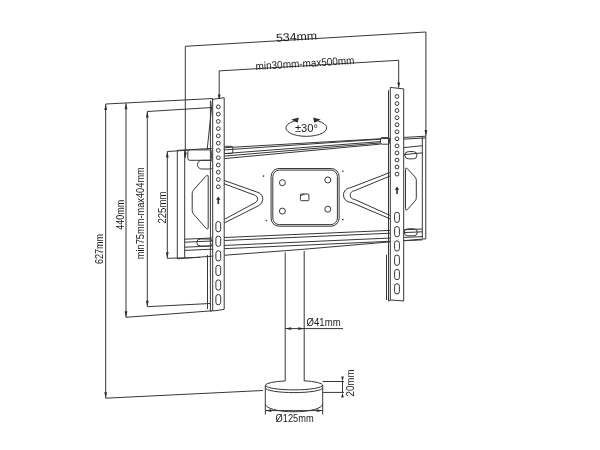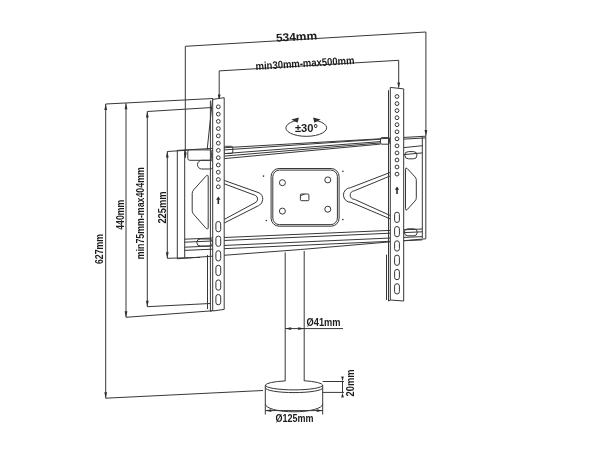--- a/index.html
+++ b/index.html
@@ -1,16 +1,16 @@
 <!DOCTYPE html>
 <html><head>
 <meta charset="utf-8">
 <style>
 html,body{margin:0;padding:0;background:#fff;}
-#wrap{width:600px;height:450px;position:relative;overflow:hidden;background:#fff;font-weight:bold;}
+#wrap{width:600px;height:450px;position:relative;overflow:hidden;background:#fff;}
 svg{display:block}
 text{font-family:"Liberation Sans",sans-serif;fill:#1c1c1c;}
 .ln{stroke:#373737;stroke-width:1;fill:none;}
 .ar{fill:#2e2e2e;stroke:none;}
 </style>
 </head>
 <body>
 <div id="wrap">
 <svg width="600" height="450" viewBox="0 0 600 450">
 

